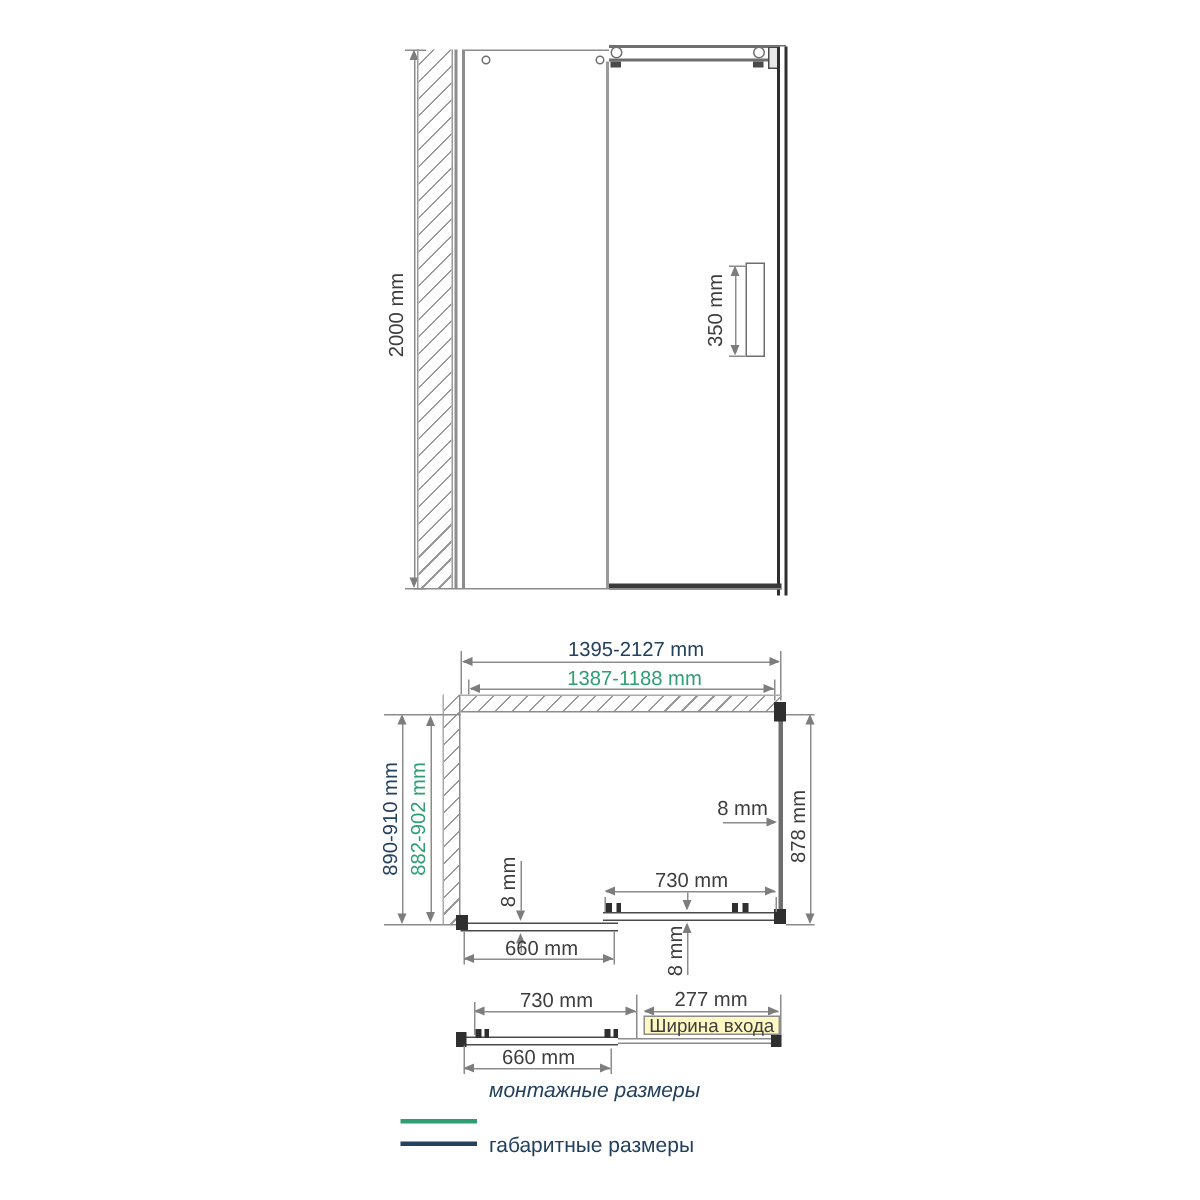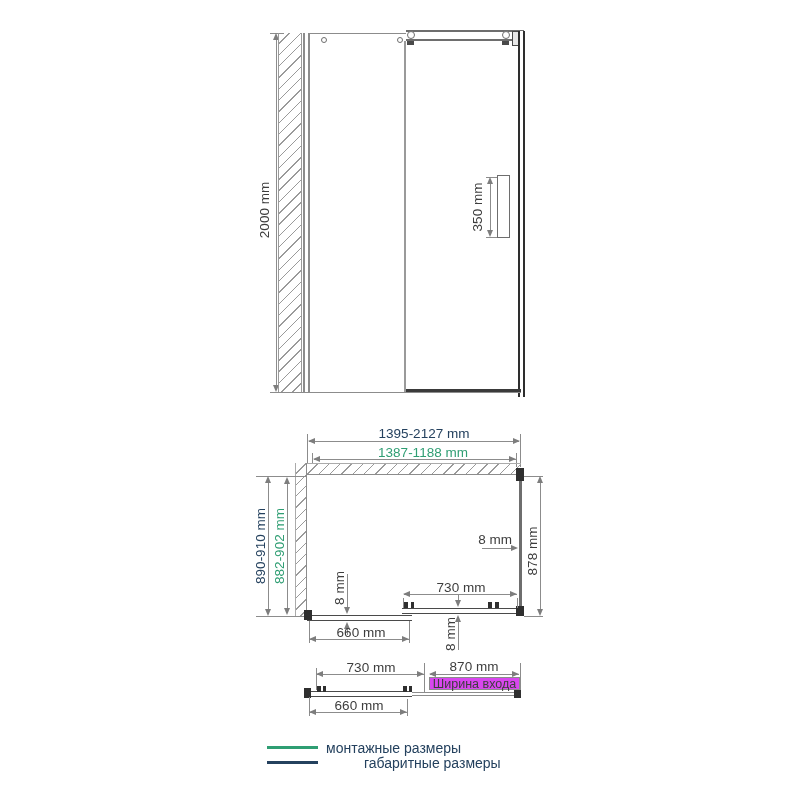--- a/index.html
+++ b/index.html
@@ -37,21 +37,21 @@
   .ad { border-left: 3px solid transparent; border-right: 3px solid transparent; border-top: 7px solid #7d7d7d; }
   .al { border-top: 3px solid transparent; border-bottom: 3px solid transparent; border-right: 7px solid #7d7d7d; }
   .ar { border-top: 3px solid transparent; border-bottom: 3px solid transparent; border-left: 7px solid #7d7d7d; }
   .legend-line { position: absolute; height: 3px; }
   .legend-lbl {
     position: absolute; white-space: nowrap;
     font-size: 14px; color: var(--navy, #24415e);
     transform: translate(0, -50%);
   }
   .entrance-box {
-    position: absolute; border: 1px solid #8c8c8c; background: #d946ef;
+    position: absolute; border: 1px solid #8c8c8c; background: #fef9c3;
     display: flex; align-items: center; justify-content: center;
   }
   .entrance-box .cap { font-size: 12.5px; color: #3d3d3d; white-space: nowrap; }
 </style>
 </head>
 <body>
 
 <div class="canvas">
 
   <div class="hline" style="left:270px;top:33px;width:14px;"></div>
@@ -167,21 +167,21 @@
   <div class="vline" style="left:424px;top:663px;height:29px;"></div>
   <div class="hline" style="left:317px;top:674px;width:107px;"></div>
   <div class="al" style="left:316px;top:671px;"></div>
   <div class="ar" style="left:417px;top:671px;"></div>
   <div class="lbl" style="left:371px;top:667px;">730 mm</div>
 
   <div class="vline" style="left:520px;top:663px;height:28px;"></div>
   <div class="hline" style="left:430px;top:674px;width:89px;"></div>
   <div class="al" style="left:429px;top:671px;"></div>
   <div class="ar" style="left:512px;top:671px;"></div>
-  <div class="lbl" style="left:474px;top:666px;">870 mm</div>
+  <div class="lbl" style="left:474px;top:666px;">277 mm</div>
   <div class="entrance-box" style="left:429px;top:677px;width:91px;height:13px;">
     <span class="cap">Ширина входа</span>
   </div>
 
   <div class="bar" style="left:306px;top:691px;width:106px;height:6px;"></div>
   <div class="blk" style="left:304px;top:688px;width:7px;height:10px;"></div>
   <div class="blk" style="left:317px;top:686px;width:4px;height:6px;"></div>
   <div class="blk" style="left:323px;top:686px;width:3px;height:6px;"></div>
   <div class="blk" style="left:403px;top:686px;width:4px;height:6px;"></div>
   <div class="blk" style="left:409px;top:686px;width:3px;height:6px;"></div>
@@ -189,17 +189,17 @@
   <div class="blk" style="left:514px;top:690px;width:7px;height:8px;"></div>
 
   <div class="vline" style="left:309px;top:697px;height:19px;"></div>
   <div class="vline" style="left:407px;top:699px;height:17px;"></div>
   <div class="hline" style="left:310px;top:712px;width:97px;"></div>
   <div class="al" style="left:309px;top:709px;"></div>
   <div class="ar" style="left:400px;top:709px;"></div>
   <div class="lbl" style="left:359px;top:705px;">660 mm</div>
 
   <div class="legend-line" style="left:267px;top:746px;width:51px;background:var(--green,#2f9e73);"></div>
-  <div class="legend-lbl" style="left:326px;top:748px;">монтажные размеры</div>
+  <div class="legend-lbl" style="left:326px;top:726px;font-style:italic;">монтажные размеры</div>
   <div class="legend-line" style="left:267px;top:761px;width:51px;background:var(--navy,#24415e);"></div>
-  <div class="legend-lbl" style="left:326px;top:763px;margin-left:38px;">габаритные размеры</div>
+  <div class="legend-lbl" style="left:326px;top:763px;">габаритные размеры</div>
 
 </div>
 
 </body></html>

